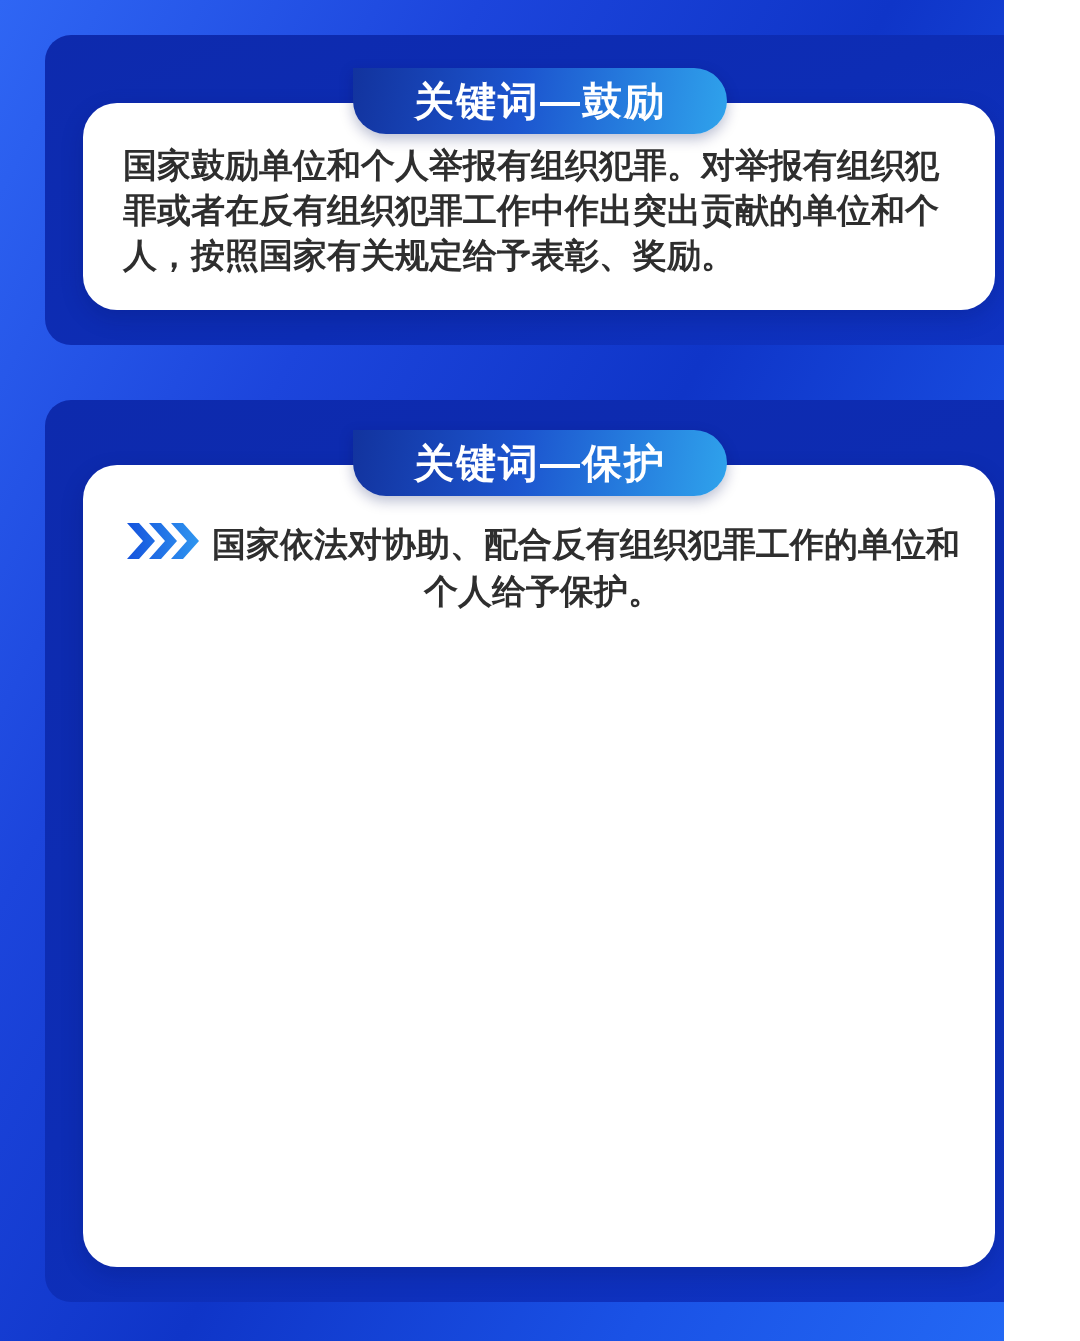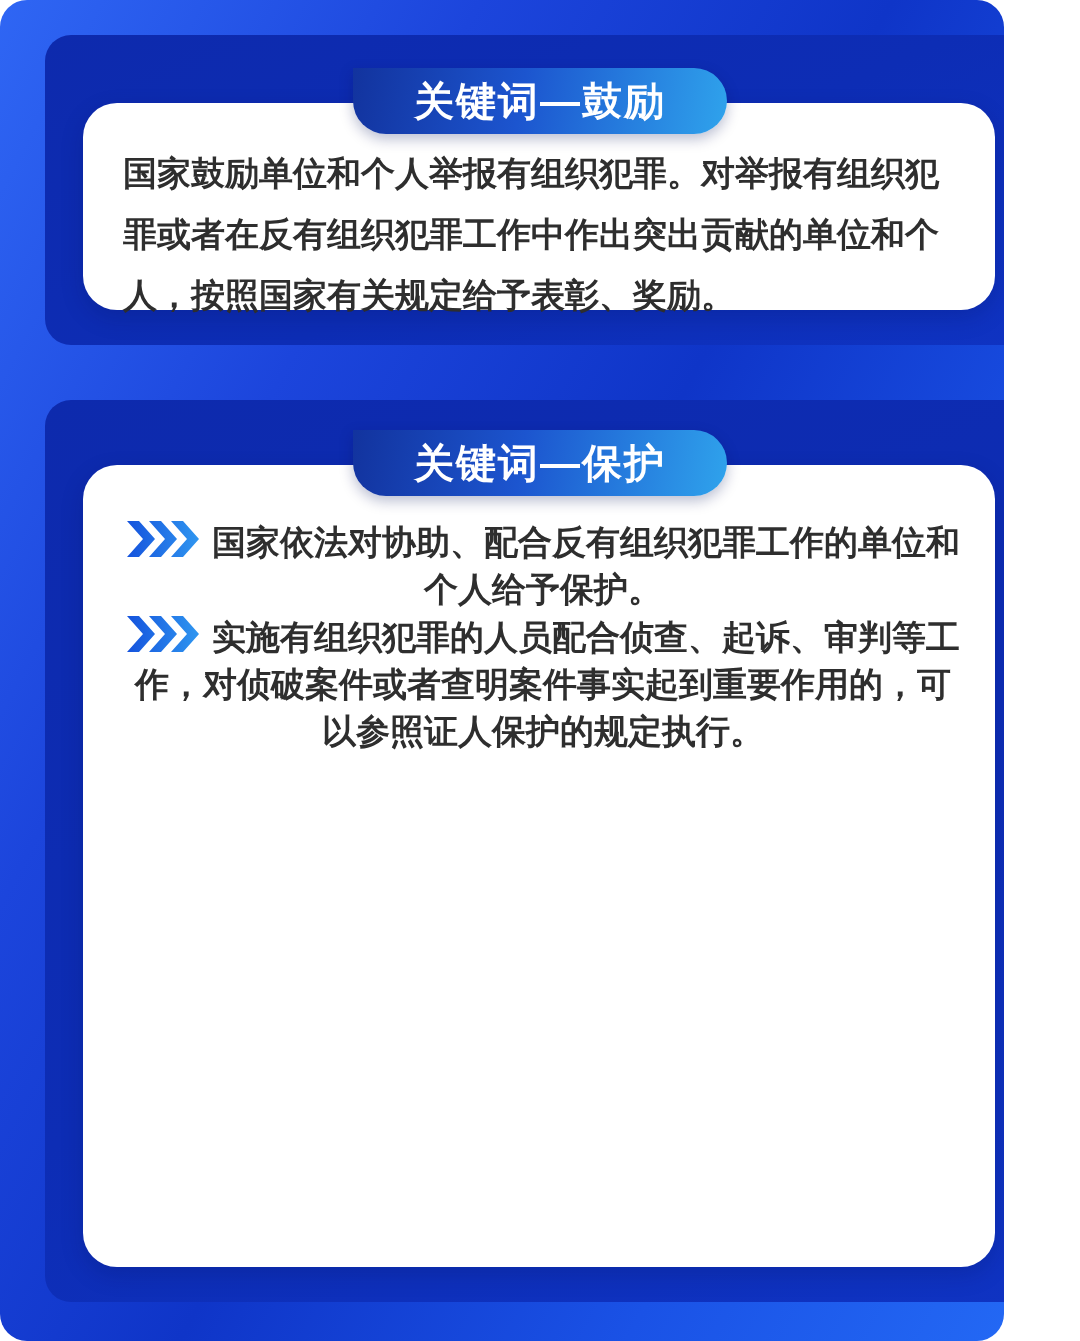--- a/index.html
+++ b/index.html
@@ -2,21 +2,20 @@
 <html><head>
 <meta charset="utf-8">
 <style>
   html,body{margin:0;padding:0;}
   .page{
     position:relative;
     width:1004px;height:1341px;
     overflow:hidden;
     background:linear-gradient(118deg,#2f66f4 0%,#1c45dc 28%,#0f35c8 52%,#1a52e6 78%,#2368f4 100%);
     font-family:"Liberation Sans",sans-serif;
-    border-radius:27px;
   }
   .block{position:absolute;left:45px;width:990px;}
   .block-1{top:35px;height:310px;}
   .block-2{top:400px;height:902px;text-align:center;}
   .panel{
     position:absolute;inset:0;
     border-radius:26px;
     background:linear-gradient(155deg,#0d2aad 0%,#0d2db5 55%,#0f33c2 100%);
   }
   .card{
@@ -33,26 +32,26 @@
     border-radius:0 33px 33px 33px;
     background:linear-gradient(100deg,#12339e 0%,#1c55cf 45%,#2fa3ec 100%);
     box-shadow:0 5px 14px rgba(4,18,90,.28);
     color:#ffffff;font-weight:700;font-size:40px;line-height:1;letter-spacing:2px;
     white-space:nowrap;
   }
   .block-2 .badge{top:30px;}
   .body-text{
     margin:40px 0 0 40px;width:840px;
     font-family:"Liberation Serif",serif;font-weight:700;
-    font-size:34px;line-height:61px;color:#2e2e2e;
+    font-size:34px;line-height:45px;color:#2e2e2e;
   }
   .bullets{margin:56px 0 0 40px;width:840px;}
   .bullet{
     margin:0;
-    font-family:Liberation Mono, monospace;font-weight:700;
+    font-family:Liberation Sans, sans-serif;font-weight:700;
     font-size:34px;line-height:47px;color:#2e2e2e;
   }
   .chev{display:inline-block;vertical-align:-3px;margin-right:12px;}
 </style>
 </head>
 <body>
 
 <svg width="0" height="0" style="position:absolute" aria-hidden="true">
   <defs>
     <linearGradient id="chevGrad" x1="0" y1="0" x2="1" y2="0">
@@ -80,23 +79,20 @@
       <span>关键词—保护</span>
     </div>
     <div class="card">
       <div class="bullets">
 
         <p class="bullet"><svg class="chev" width="74" height="36" viewBox="0 0 72 36">
               <path fill="url(#chevGrad)" d="M0 0h12l16 18-16 18H0l16-18L0 0zm22 0h12l16 18-16 18H22l16-18L22 0zm22 0h12l16 18-16 18H44l16-18L44 0z"></path>
             </svg><span>国家依法对协助、配合反有组织犯罪工作的单位和个人给予保护。</span></p>
 
 
-        <p class="bullet"><svg class="chev" width="74" height="36" viewBox="0 0 72 36">
-              <path fill="url(#chevGrad)" d="M0 0h12l16 18-16 18H0l16-18L0 0zm22 0h12l16 18-16 18H22l16-18L22 0zm22 0h12l16 18-16 18H44l16-18L44 0z"></path>
-            </svg><span>实施有组织犯罪的人员配合侦查、起诉、审判等工作，对侦破案件或者查明案件事实起到重要作用的，可以参照证人保护的规定执行。</span></p>
 
 
 
       </div>
     </div>
   </section>
 
 </div>
 
 </body></html>

